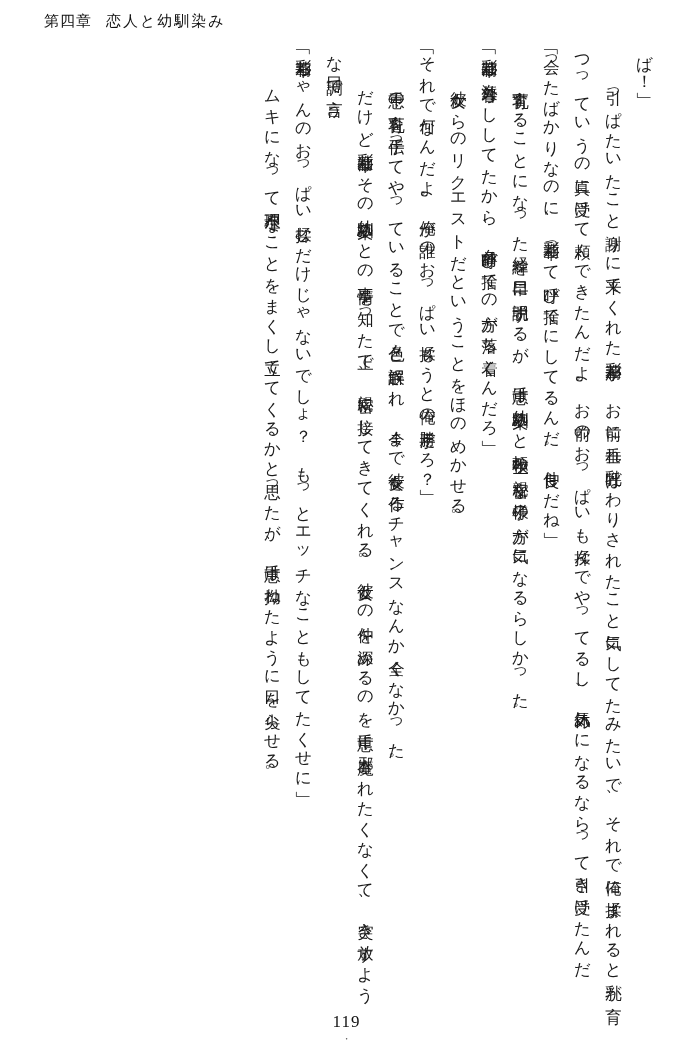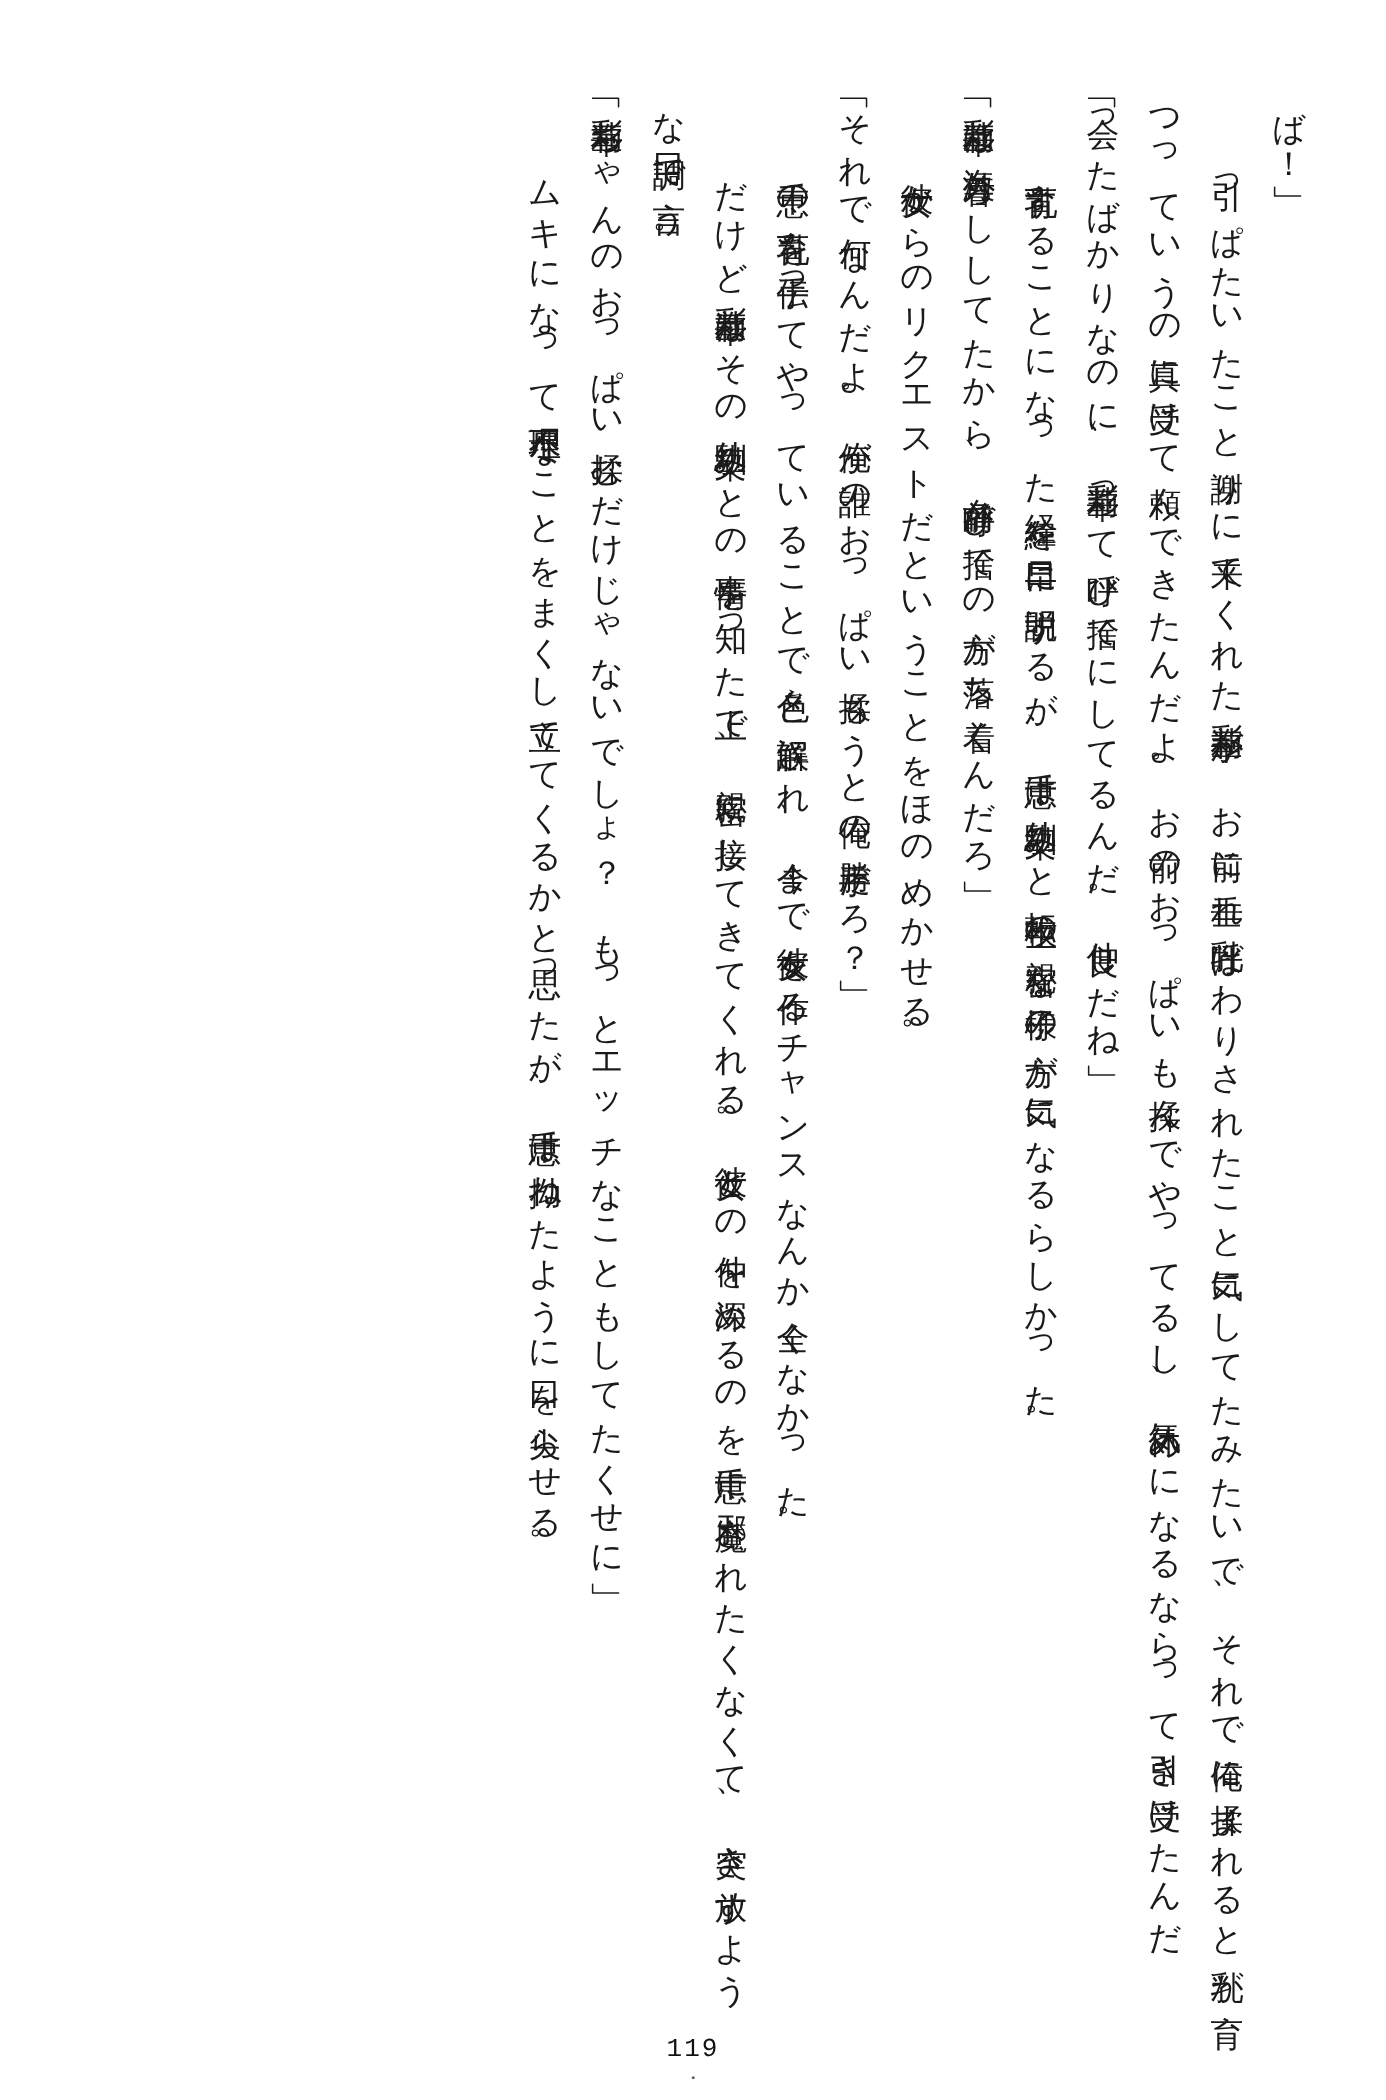--- a/index.html
+++ b/index.html
@@ -65,40 +65,43 @@
     text-indent: 0;
   }
 
   
   .folio {
     position: absolute;
     bottom: 18px;
     left: 0;
     width: 100%;
     text-align: center;
-    font-size: 13px;
+    font-size: 17px;
     letter-spacing: 1px;
     color: #111;
-    font-family: Liberation Mono, monospace;
+    font-family: Liberation Serif, serif;
   }
   .folio-mark {
     position: absolute;
     bottom: 4px;
     left: 0;
     width: 100%;
     text-align: center;
     font-size: 9px;
     color: #555;
   }
 </style>
 </head>
 <body>
 
 <div class="page">
 
+  <div class="header">
+    <span class="chap-num">第四章</span><span class="chap-title">恋人と幼馴染み</span>
+  </div>
 
   <div class="body-area">
     <p class="noindent">ば！」</p>
     <p>　引っぱたいたこと謝りに来てくれた彩莉華が、お前に垂れ乳呼ばわりされたこと気にしてたみたいで、それで俺に揉まれると乳が育つっていうの真に受けて頼んできたんだよ。お前のおっぱいも揉んでやってるし、気休めになるならって引き受けたんだ</p>
     <p class="noindent">「会ったばかりなのに、彩莉華って呼び捨てにしてるんだ。仲良しだね」</p>
     <p>　育乳することになった経緯を早口に説明するが、千恵は幼馴染みと転校生の親密な様子の方が気になるらしかった。</p>
     <p class="noindent">「彩莉華は海外暮らししてたから、名前呼び捨ての方が落ち着くんだろ」</p>
     <p>　彼女からのリクエストだということをほのめかせる。</p>
     <p class="noindent">「それで何なんだよ。俺が誰のおっぱい揉もうと俺の勝手だろ？」</p>
     <p>　千恵の育乳を手伝ってやっていることで色々と誤解され、今まで彼女を作るチャンスなんか全くなかった。</p>

